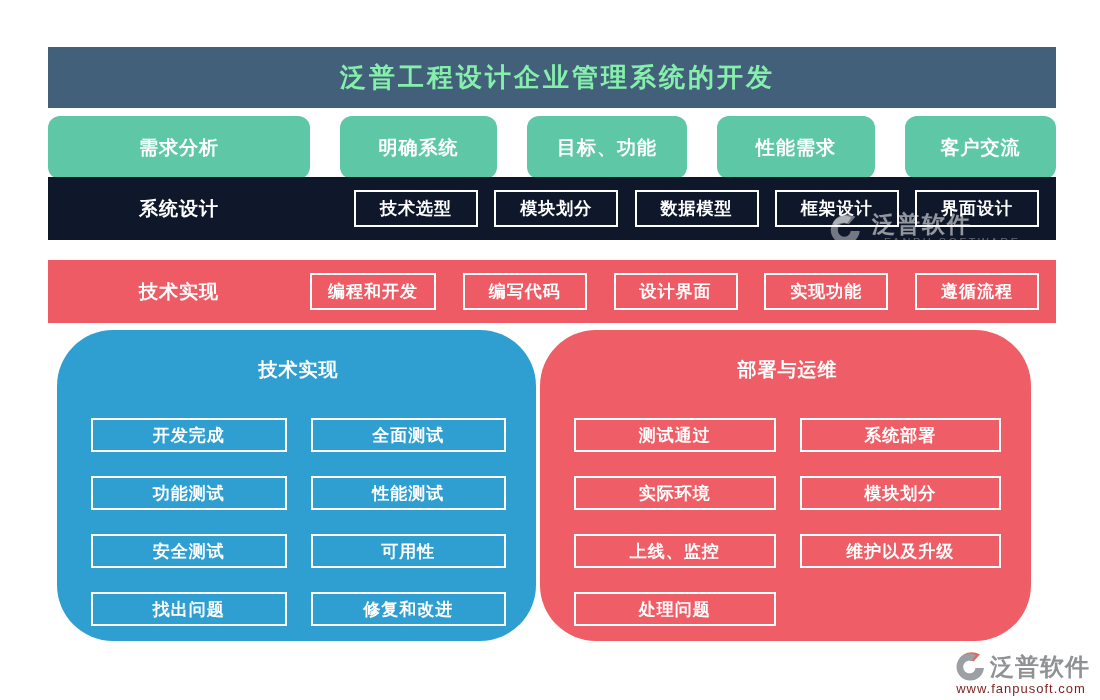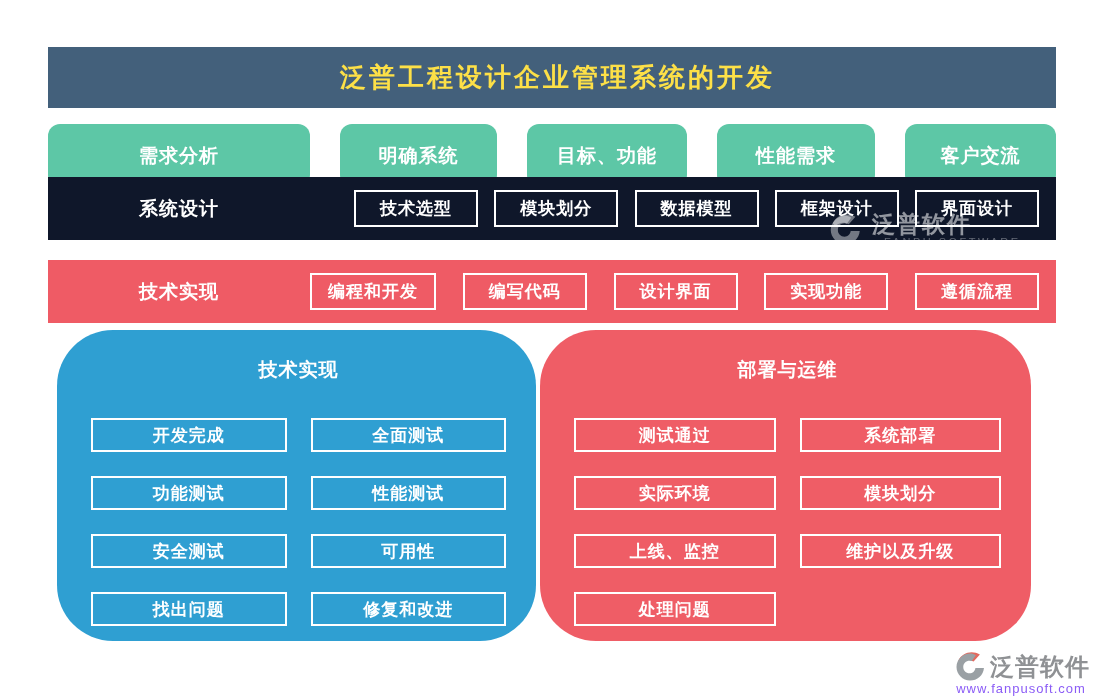--- a/index.html
+++ b/index.html
@@ -4,25 +4,25 @@
 <style>
   html,body{margin:0;padding:0;background:#ffffff;}
   body{font-family:"Liberation Sans","DejaVu Sans",sans-serif;}
   .page{position:relative;width:1100px;height:700px;background:#ffffff;overflow:hidden;}
 
   
   .titlebar{
     position:absolute;left:48px;top:47px;width:1008px;height:61px;
     background:#43607b;display:flex;align-items:center;justify-content:center;
   }
-  .titlebar span{color:#fde047;font-size:26px;font-weight:bold;letter-spacing:3px;margin-left:11px;}
+  .titlebar span{color:#86efac;font-size:26px;font-weight:bold;letter-spacing:3px;margin-left:11px;}
 
   
   .green-row{
-    position:absolute;left:48px;top:124px;width:1008px;height:63px;
+    position:absolute;left:48px;top:116px;width:1008px;height:63px;
     display:flex;justify-content:space-between;align-items:stretch;
   }
   .green-btn{
     background:#5dc7a6;border-radius:12px;display:flex;align-items:center;justify-content:center;
     color:#ffffff;font-size:19px;font-weight:bold;letter-spacing:1px;
   }
   .gb0{width:262px;} .gb1{width:157px;} .gb2{width:160px;} .gb3{width:158px;} .gb4{width:151px;}
 
   
   .band{
@@ -75,21 +75,21 @@
   .wm-name{color:rgba(255,255,255,0.55);font-size:23px;font-weight:bold;letter-spacing:2px;line-height:24px;}
   .wm-sub{color:rgba(255,255,255,0.35);font-size:11px;letter-spacing:2.5px;line-height:12px;margin-left:12px;}
 
   
   .logo{
     position:absolute;right:8px;bottom:4px;width:142px;
     display:flex;flex-direction:column;align-items:center;
   }
   .logo-top{display:flex;align-items:center;gap:2px;}
   .logo-name{color:#8f9194;font-size:24px;font-weight:bold;letter-spacing:1px;}
-  .logo-url{color:#8b5cf6;font-size:13px;letter-spacing:1px;margin-top:-4px;}
+  .logo-url{color:#7f1d1d;font-size:13px;letter-spacing:1px;margin-top:-4px;}
   .logo-glyph .g-body{fill:#9aa0a4;}
   .logo-glyph .g-swoosh{fill:#e2695f;}
 </style>
 </head>
 <body>
 
 <div class="page">
 
   <header class="titlebar">
     <span>泛普工程设计企业管理系统的开发</span>

